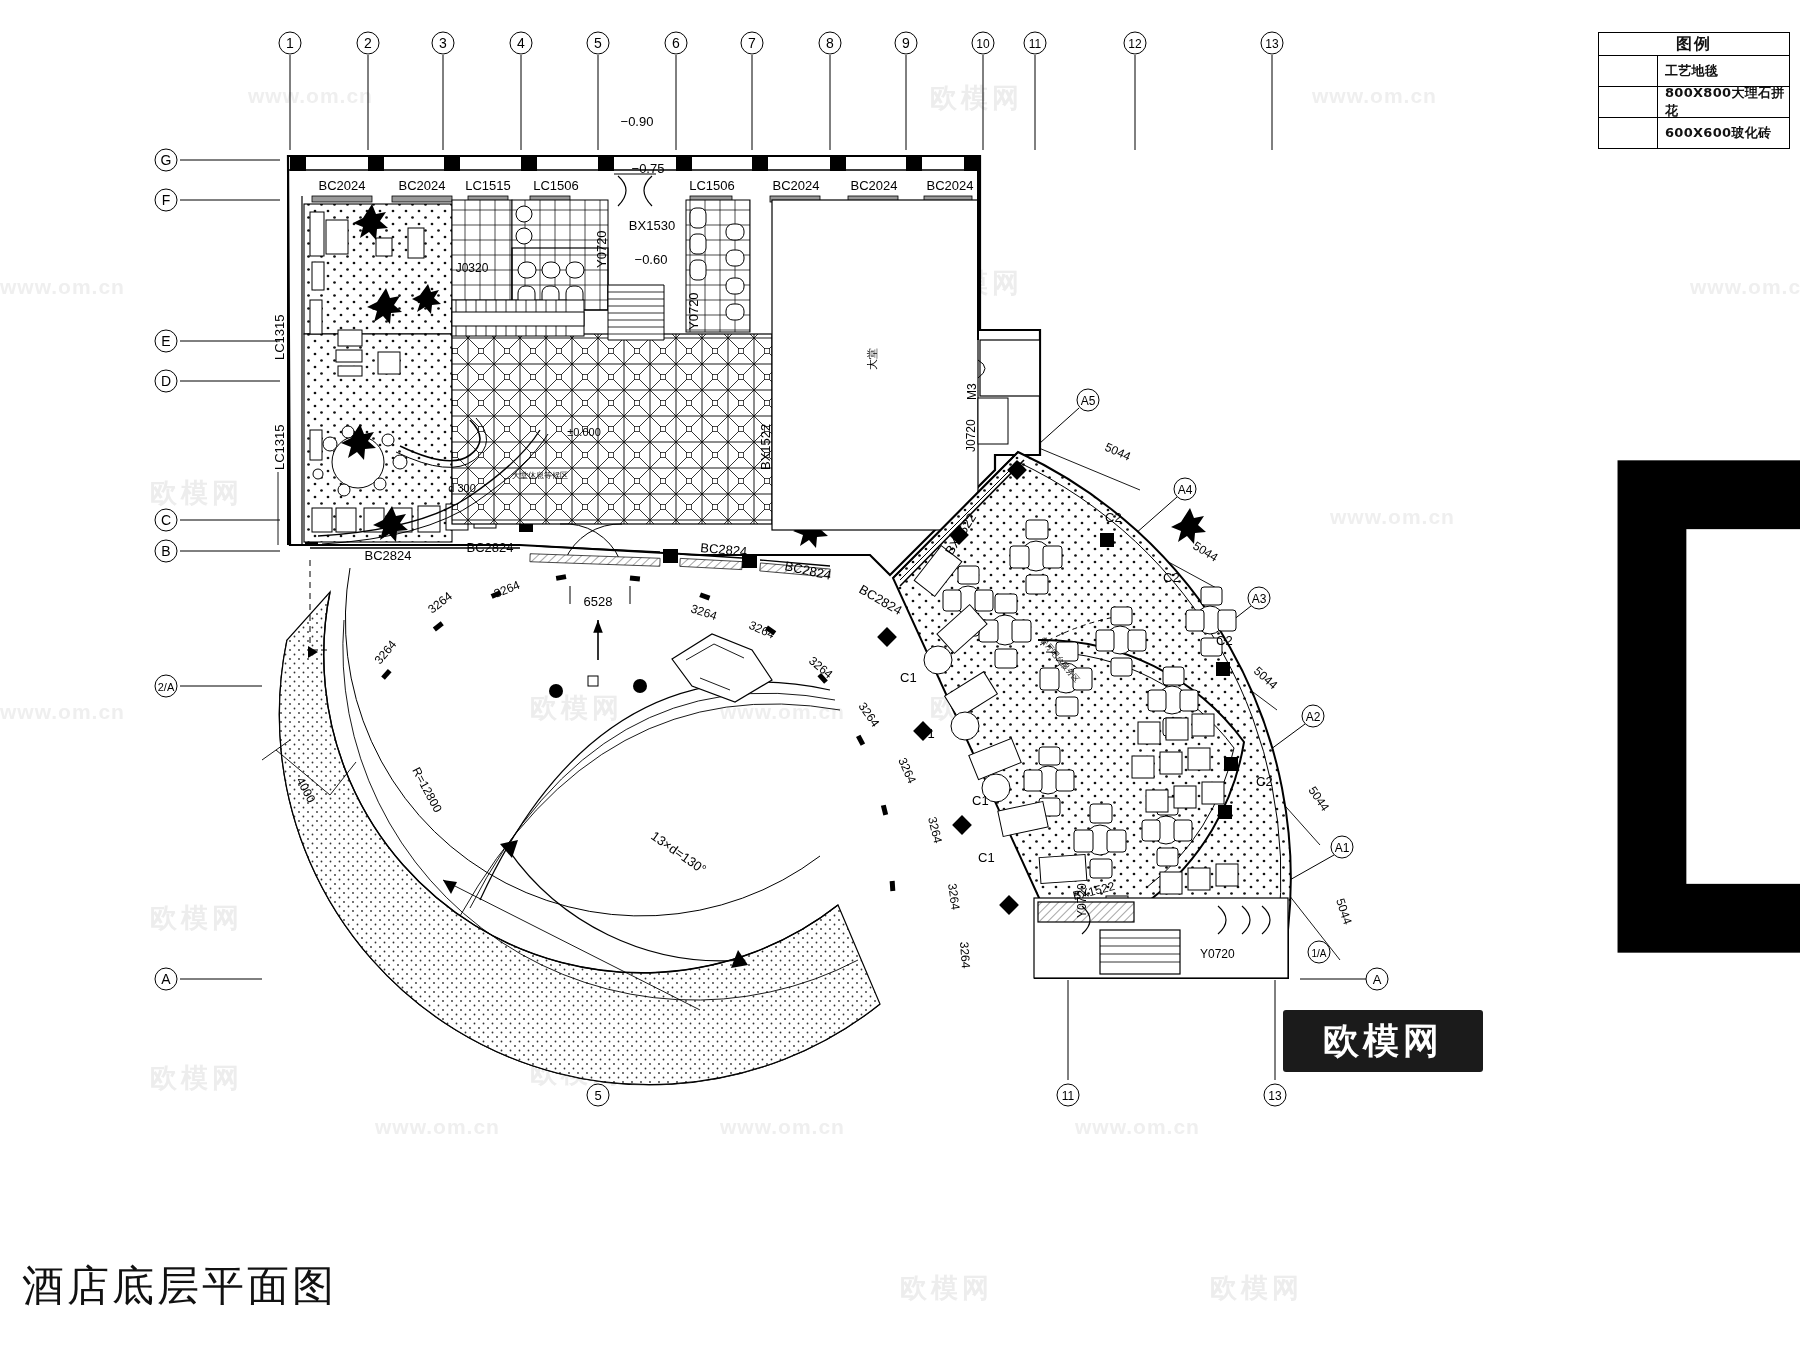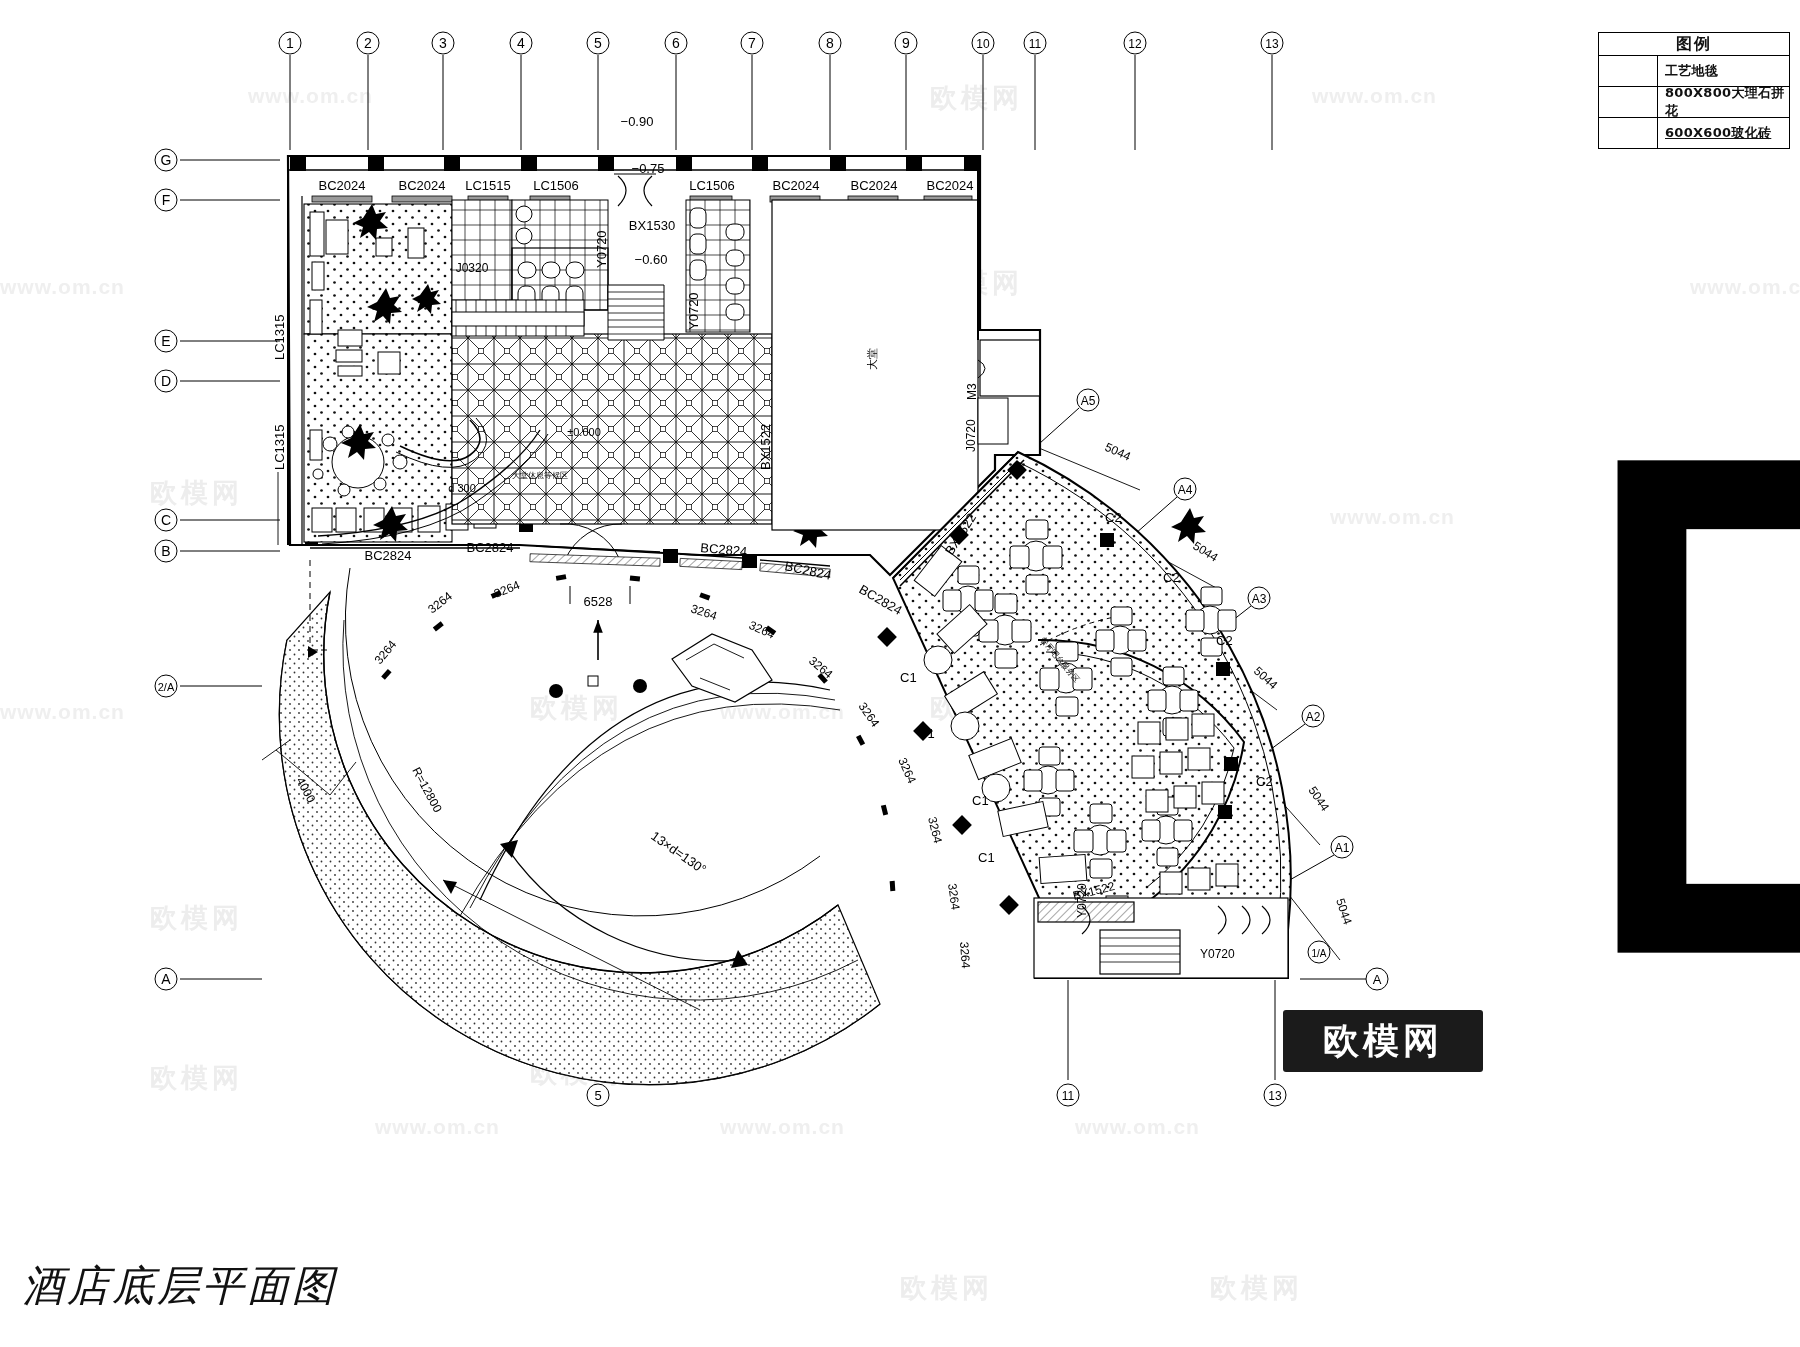--- a/index.html
+++ b/index.html
@@ -10,36 +10,36 @@
   svg{position:absolute;left:0;top:0;width:1800px;height:1347px;}
 
   .wm{position:absolute;color:#e9e9e9;font-weight:bold;pointer-events:none;
       user-select:none;white-space:nowrap;text-align:right;}
   .wm-url{font-size:21px;letter-spacing:1px;color:#efefef;}
   .wm-cn{font-size:27px;letter-spacing:4px;color:#ededed;
          font-family:"DejaVu Sans","Liberation Sans",sans-serif;}
 
   .title-cn{position:absolute;left:22px;top:1258px;font-size:42px;
             letter-spacing:3px;color:#111;font-weight:500;
-            font-family:"DejaVu Sans","Liberation Sans",sans-serif;font-style:italic;}
+            font-family:"DejaVu Sans","Liberation Sans",sans-serif;}
 
   .logo-box{position:absolute;left:1283px;top:1010px;width:200px;height:62px;
             background:#1b1b1b;display:flex;align-items:center;
             justify-content:center;border-radius:3px;}
   .logo-box span{color:#fff;font-size:36px;letter-spacing:4px;font-weight:bold;
                  font-family:"DejaVu Sans","Liberation Sans",sans-serif;}
 
   .legend{position:absolute;left:1598px;top:32px;width:190px;
           border:1.4px solid #000;background:#fff;}
   .legend .lg-head{height:22px;border-bottom:1.4px solid #000;
       display:flex;align-items:center;justify-content:center;
       font-size:16px;font-weight:bold;letter-spacing:2px;
       font-family:"DejaVu Sans","Liberation Sans",sans-serif;}
   .legend .lg-row{height:30px;display:flex;border-bottom:1.4px solid #000;}
-  .legend .lg-row:last-child{border-bottom:none;text-decoration:underline;}
+  .legend .lg-row:last-child{border-bottom:none;}
   .legend .lg-sym{width:58px;border-right:1.4px solid #000;
       display:flex;align-items:center;justify-content:center;}
   .legend .lg-txt{flex:1;display:flex;align-items:center;padding-left:7px;
       font-size:13px;font-weight:bold;letter-spacing:.3px;
       font-family:"DejaVu Sans","Liberation Sans",sans-serif;}
 
   .gtxt{font-family:"Liberation Sans","DejaVu Sans",sans-serif;}
 </style>
 </head>
 <body>

